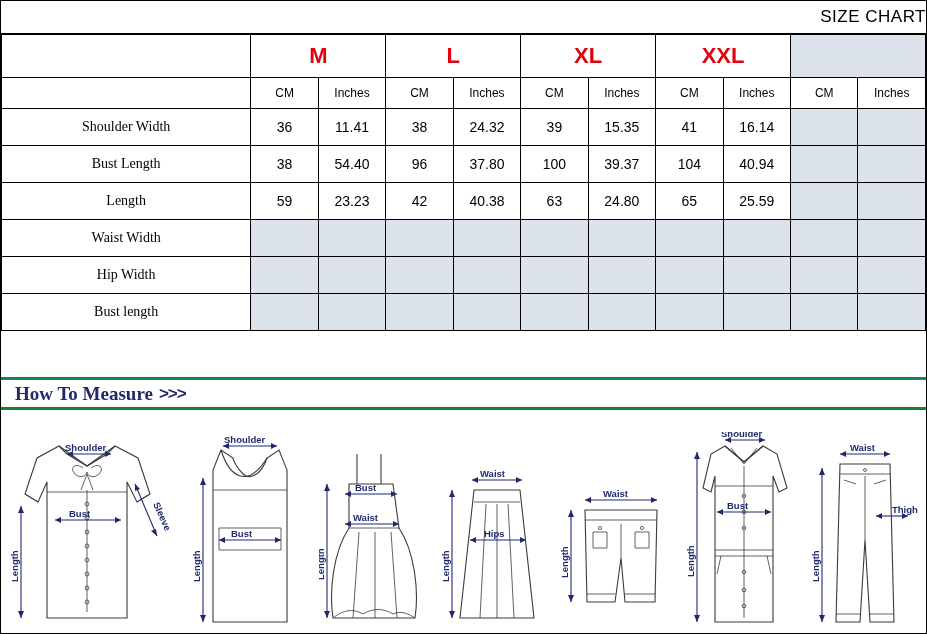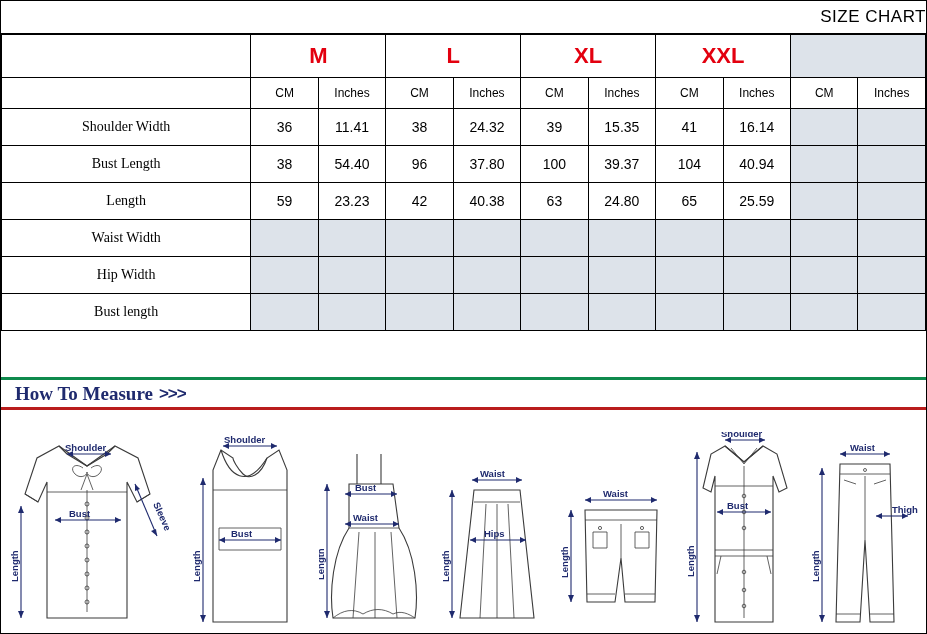--- a/index.html
+++ b/index.html
@@ -69,21 +69,21 @@
     position: absolute;
     left: 0;
     right: 0;
     bottom: 0;
     height: 256px;
     border-top: 3px solid #0f8a4d;
     box-sizing: border-box;
   }
   .measure-head {
     height: 30px;
-    border-bottom: 3px solid #b91c1c;
+    border-bottom: 3px solid #15803d;
     display: flex;
     align-items: center;
     padding-left: 14px;
     box-sizing: border-box;
   }
   .measure-head-text {
     font-family: "Liberation Serif", serif;
     font-weight: bold;
     font-size: 19px;
     color: #1f2a6e;

